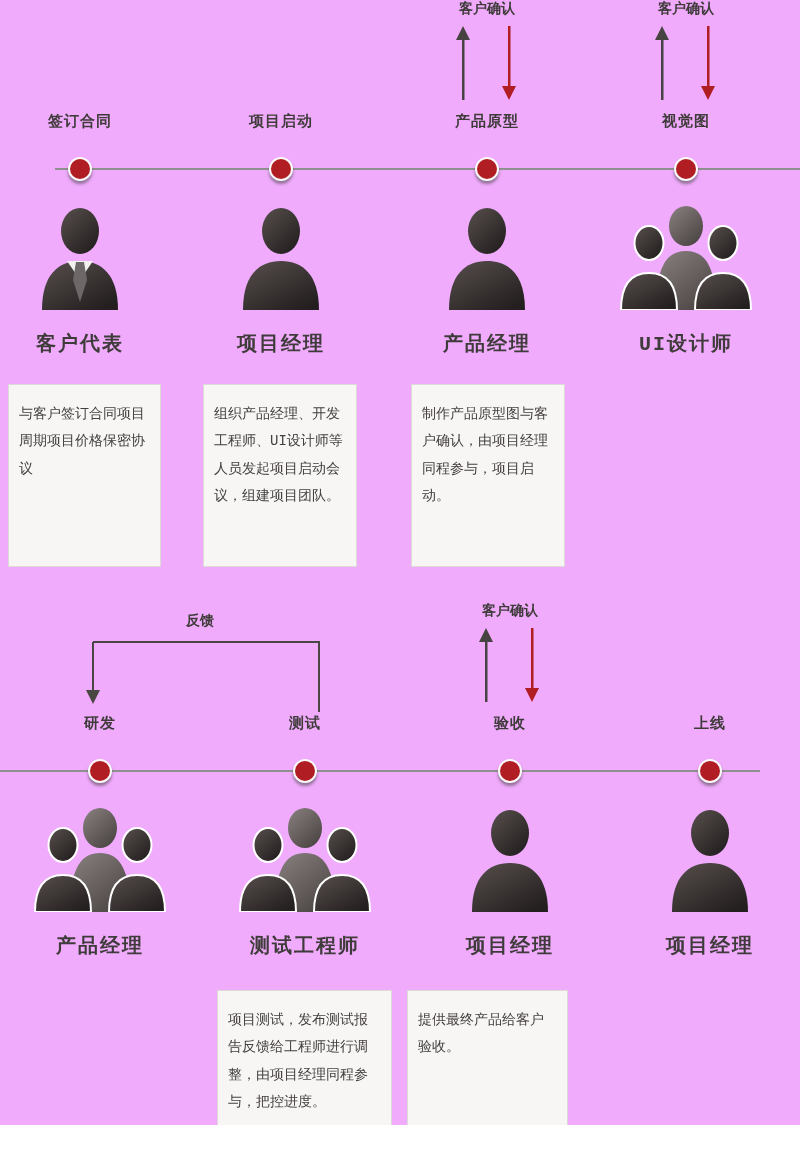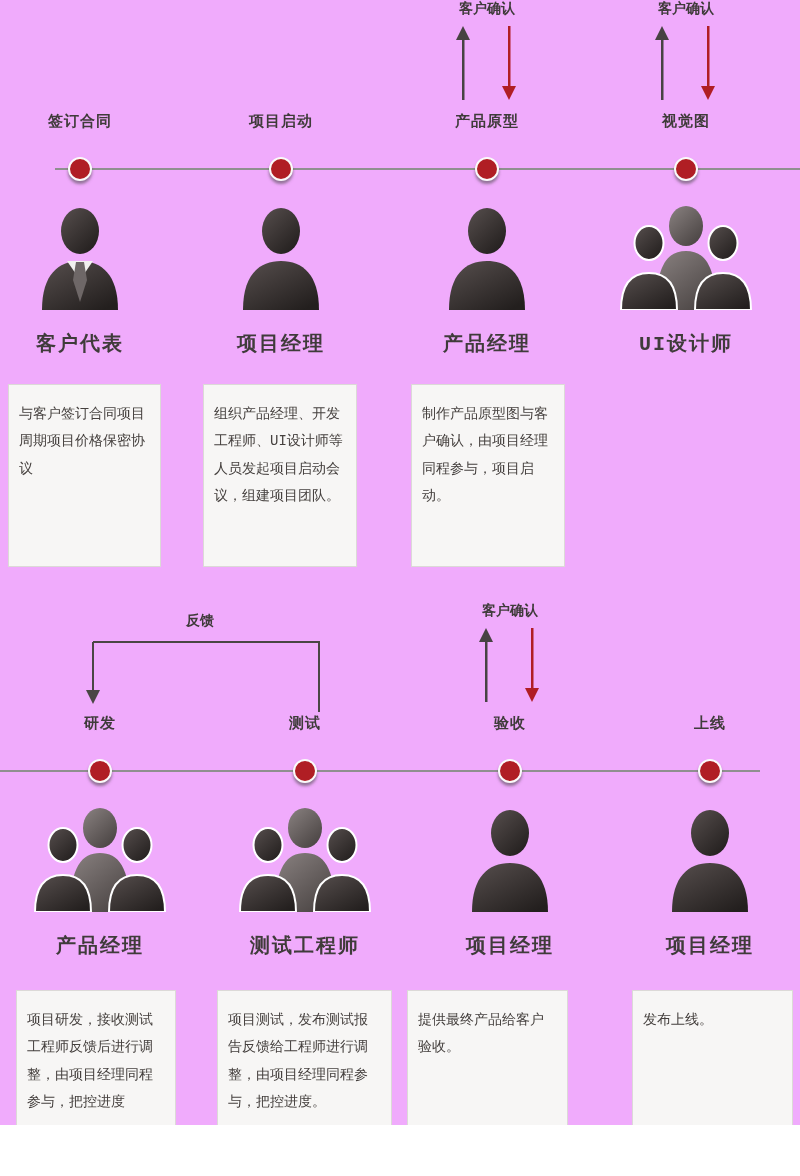--- a/index.html
+++ b/index.html
@@ -193,21 +193,20 @@
           <ellipse cx="66" cy="20" rx="17" ry="20" fill="url(#gLight)"></ellipse>
           <path d="M36 104 C36 58 48 45 66 45 C84 45 96 58 96 104 Z" fill="url(#gLight)"></path>
           <ellipse cx="29" cy="37" rx="14.5" ry="17" fill="url(#gDark)" stroke="#fff" stroke-width="2"></ellipse>
           <path d="M1 104 C1 77 12 67 29 67 C46 67 57 77 57 104 Z" fill="url(#gDark)" stroke="#fff" stroke-width="2"></path>
           <ellipse cx="103" cy="37" rx="14.5" ry="17" fill="url(#gDark)" stroke="#fff" stroke-width="2"></ellipse>
           <path d="M75 104 C75 77 86 67 103 67 C120 67 131 77 131 104 Z" fill="url(#gDark)" stroke="#fff" stroke-width="2"></path>
         </svg>
       </div>
       <div class="role">产品经理</div>
     </div>
-    <div class="descbox" style="left:16px;width:160px">项目研发，接收测试工程师反馈后进行调整，由项目经理同程参与，把控进度</div>
 
     <div style="--cx:305px">
       <div class="stitle">测试</div>
       <div class="dot"></div>
       <div class="iconwrap">
         <svg width="132" height="104" viewBox="0 0 132 104">
           <ellipse cx="66" cy="20" rx="17" ry="20" fill="url(#gLight)"></ellipse>
           <path d="M36 104 C36 58 48 45 66 45 C84 45 96 58 96 104 Z" fill="url(#gLight)"></path>
           <ellipse cx="29" cy="37" rx="14.5" ry="17" fill="url(#gDark)" stroke="#fff" stroke-width="2"></ellipse>
           <path d="M1 104 C1 77 12 67 29 67 C46 67 57 77 57 104 Z" fill="url(#gDark)" stroke="#fff" stroke-width="2"></path>
@@ -236,16 +235,15 @@
       <div class="stitle">上线</div>
       <div class="dot"></div>
       <div class="iconwrap">
         <svg width="84" height="104" viewBox="0 0 84 104">
           <ellipse cx="42" cy="25" rx="19" ry="23" fill="url(#gDark)"></ellipse>
           <path d="M4 104 C4 69 20 55 42 55 C64 55 80 69 80 104 Z" fill="url(#gDark)"></path>
         </svg>
       </div>
       <div class="role">项目经理</div>
     </div>
-    <div class="descbox" style="left:632px;width:161px">发布上线。</div>
   </section>
 
 </div>
 
 </body></html>

